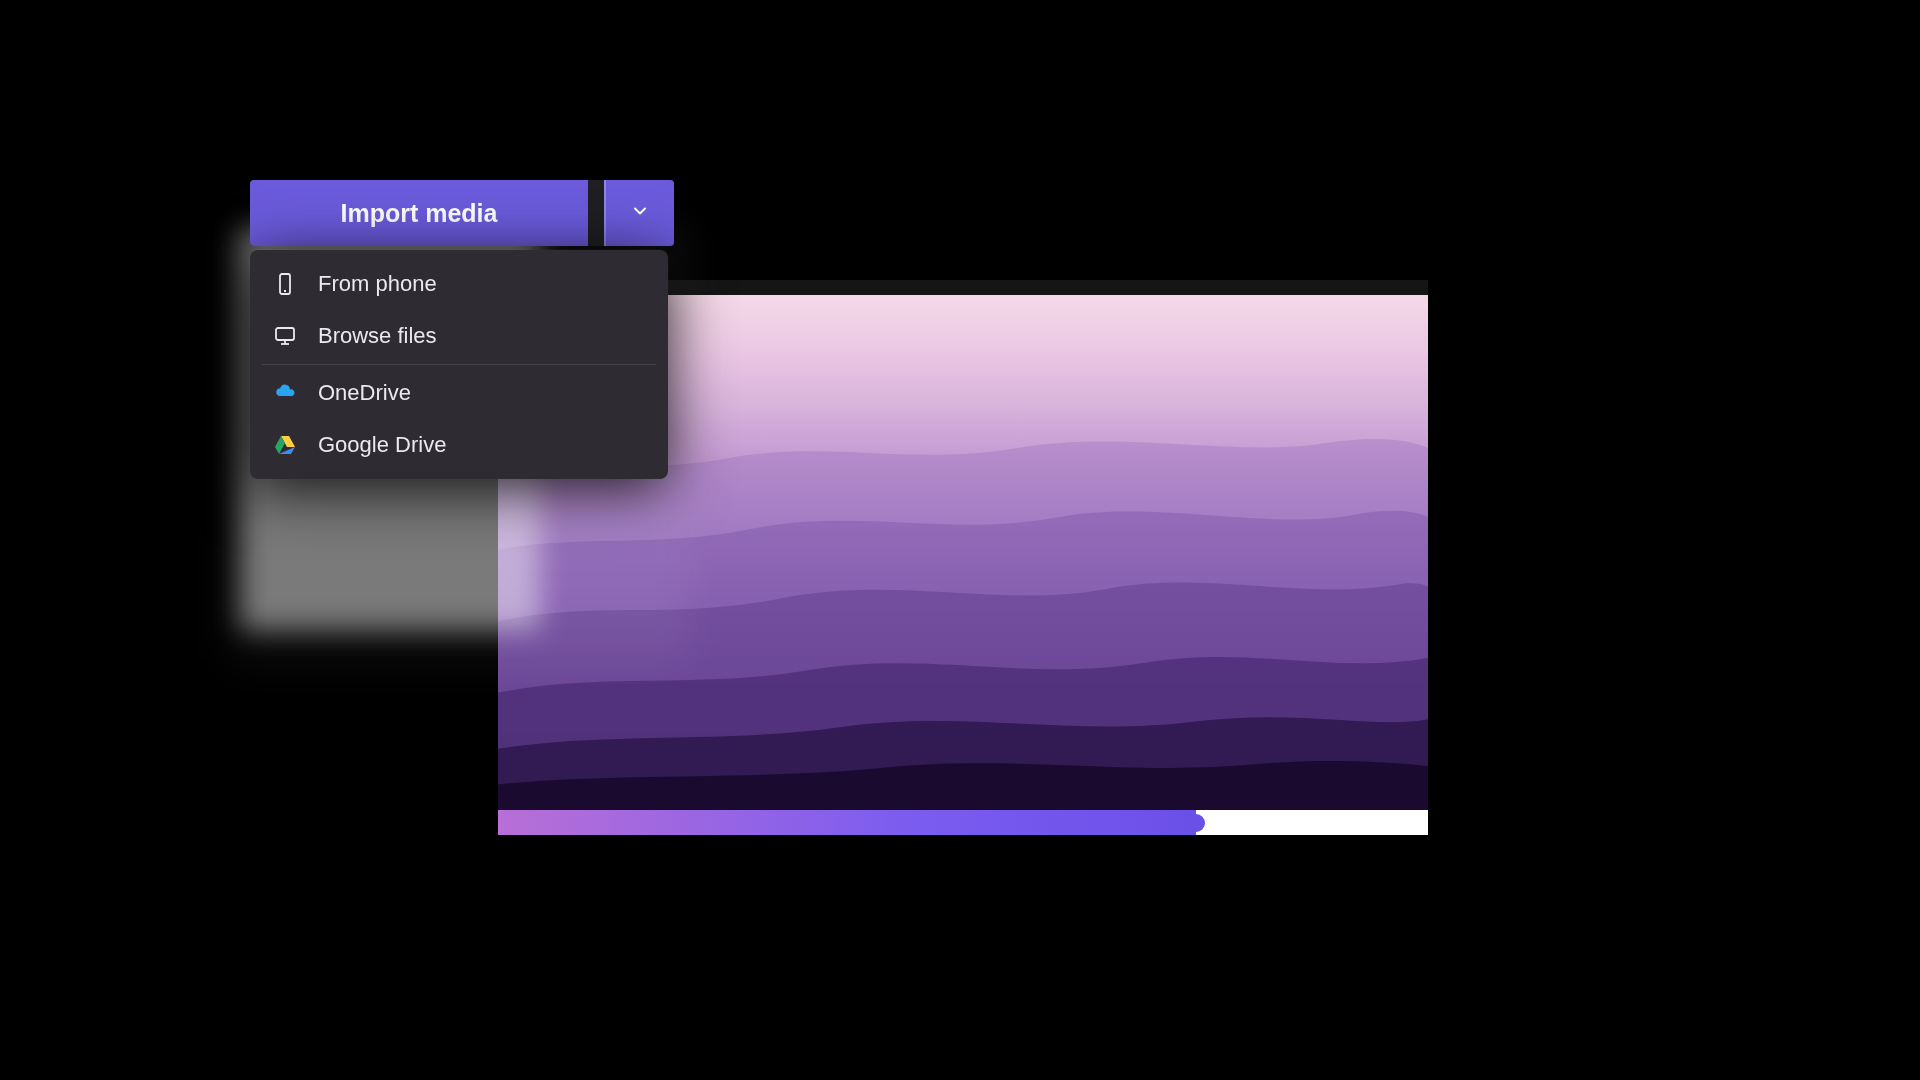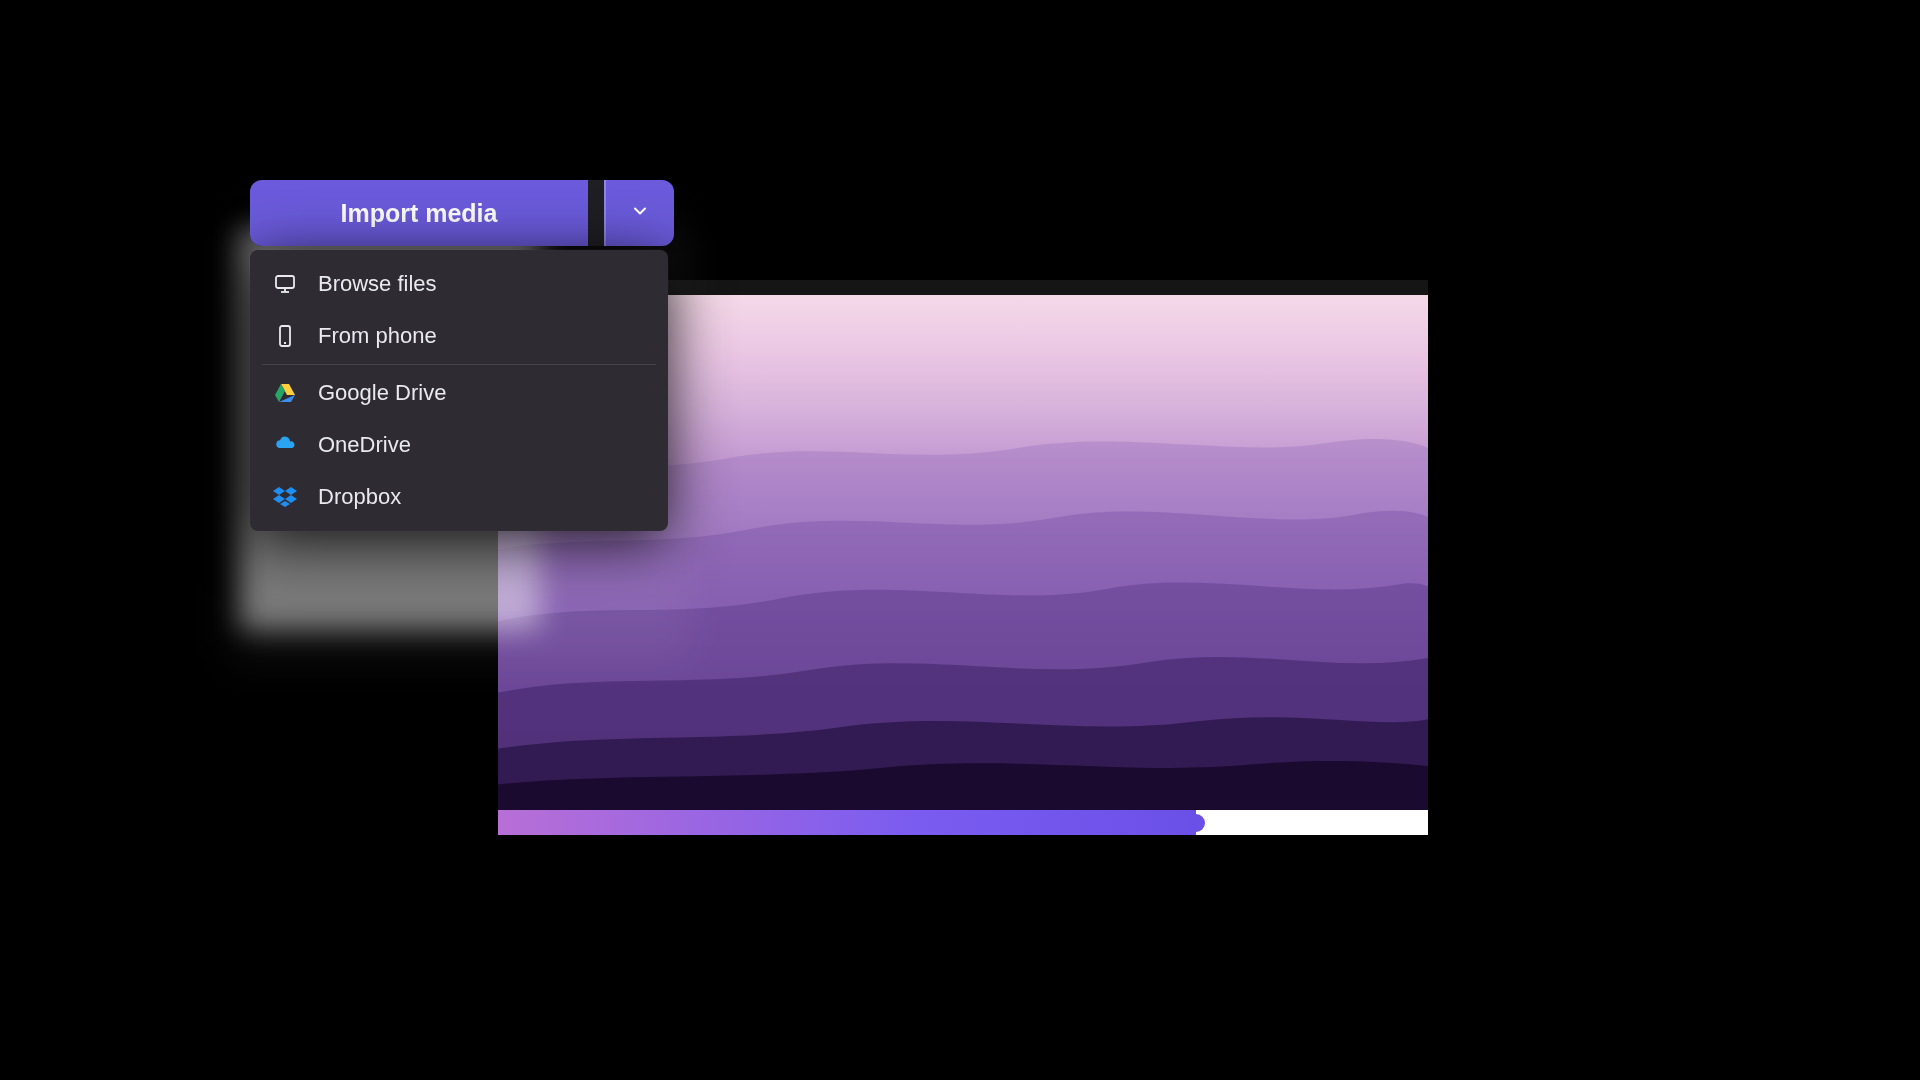--- a/index.html
+++ b/index.html
@@ -82,21 +82,21 @@
     width: 300px; height: 400px;
     background: rgba(255,255,255,0.45);
     border-radius: 6px;
     filter: blur(14px);
   }
   .import-btn-row {
     position: relative;
     display: flex;
     width: 424px;
     height: 66px;
-    border-radius: 12px;
+    border-radius: 4px;
     overflow: hidden;
     background: #1f1f23;
     gap: 16px;
   }
   .import-btn {
     flex: 1;
     background: #6b5bdc;
     color: #fff;
     display: flex;
     align-items: center;
@@ -184,70 +184,58 @@
             </svg>
         </span>
       </div>
     </div>
 
     <div class="dropdown">
 
       <div class="dd-item">
         <span class="dd-icon">
           <svg viewBox="0 0 24 24" fill="none" stroke="#e9e9ee" stroke-width="1.8">
+              <rect x="7" y="2" width="10" height="20" rx="2"></rect>
+              <line x1="11" y1="19" x2="13" y2="19"></line>
+            </svg>
+        </span>
+        <span>From phone</span>
+      </div>
+
+      <div class="dd-item">
+        <span class="dd-icon">
+          <svg viewBox="0 0 24 24" fill="none" stroke="#e9e9ee" stroke-width="1.8">
               <rect x="3" y="4" width="18" height="12" rx="2"></rect>
               <line x1="8" y1="20" x2="16" y2="20"></line>
               <line x1="12" y1="16" x2="12" y2="20"></line>
             </svg>
         </span>
         <span>Browse files</span>
       </div>
 
-      <div class="dd-item">
-        <span class="dd-icon">
-          <svg viewBox="0 0 24 24" fill="none" stroke="#e9e9ee" stroke-width="1.8">
-              <rect x="7" y="2" width="10" height="20" rx="2"></rect>
-              <line x1="11" y1="19" x2="13" y2="19"></line>
-            </svg>
-        </span>
-        <span>From phone</span>
-      </div>
-
       <div class="dd-sep"></div>
+
+      <div class="dd-item">
+        <span class="dd-icon">
+          <svg viewBox="0 0 24 24">
+              <path d="M6 15a4 4 0 0 1 1.2-7.8A5 5 0 0 1 17 8.5 3.5 3.5 0 0 1 19.5 15H6z" fill="#2aa3f0"></path>
+            </svg>
+        </span>
+        <span>OneDrive</span>
+      </div>
 
       <div class="dd-item">
         <span class="dd-icon">
           <svg viewBox="0 0 24 24">
               <polygon points="8,3 16,3 22,14 14,14" fill="#ffcf3f"></polygon>
               <polygon points="2,14 8,3 12,10 6,21" fill="#27a567"></polygon>
               <polygon points="6,21 22,14 18,21" fill="#3a8ef0"></polygon>
             </svg>
         </span>
         <span>Google Drive</span>
       </div>
 
-      <div class="dd-item">
-        <span class="dd-icon">
-          <svg viewBox="0 0 24 24">
-              <path d="M6 15a4 4 0 0 1 1.2-7.8A5 5 0 0 1 17 8.5 3.5 3.5 0 0 1 19.5 15H6z" fill="#2aa3f0"></path>
-            </svg>
-        </span>
-        <span>OneDrive</span>
-      </div>
-
-
-      <div class="dd-item">
-        <span class="dd-icon">
-          <svg viewBox="0 0 24 24" fill="#1f8ef1">
-              <polygon points="6,2 12,6 6,10 0,6"></polygon>
-              <polygon points="18,2 24,6 18,10 12,6"></polygon>
-              <polygon points="6,10 12,14 6,18 0,14"></polygon>
-              <polygon points="18,10 24,14 18,18 12,14"></polygon>
-              <polygon points="12,16 17,19 12,22 7,19"></polygon>
-            </svg>
-        </span>
-        <span>Dropbox</span>
-      </div>
+
 
     </div>
   </div>
 
 </div>
 
 </body></html>

